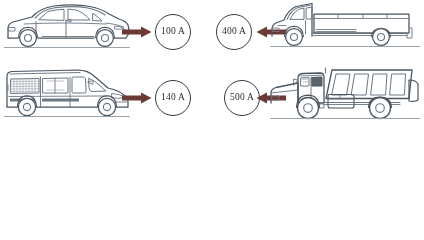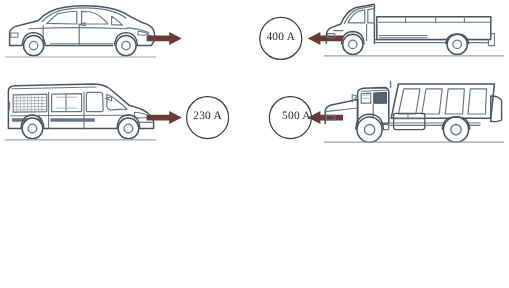--- a/index.html
+++ b/index.html
@@ -54,21 +54,21 @@
     font-family: "Liberation Serif", serif;
     font-size: 9.5px;
     color: #2b2b2b;
     letter-spacing: 0.2px;
     line-height: 1;
     white-space: nowrap;
   }
   .badge-tl { left: 155px; top: 14px; }
   .badge-tr { left: 4px;   top: 14px; }
   .badge-bl { left: 155px; top: 14px; }
-  .badge-br { left: 12px;   top: 14px; justify-content: flex-end; }
+  .badge-br { left: 12px;   top: 14px; }
 
   
   .arrow {
     position: absolute;
     width: 30px;
     height: 12px;
   }
   .arrow-tl { left: 122px; top: 26px; }
   .arrow-tr { left: 44px;  top: 26px; }
   .arrow-bl { left: 122px; top: 26px; }
@@ -126,20 +126,23 @@
         <path d="M93.5 38 Q94 27.5 103 27.2 Q112 27.5 112.5 38"></path>
       </g>
 
       <line x1="2" y1="47.5" x2="128" y2="47.5" stroke="#9aa4ad" stroke-width="1"></line>
     </svg>
 
     <svg class="arrow arrow-tl" viewBox="0 0 30 12">
       <path d="M0 3.6 L19 3.6 L19 0.6 L29.5 6 L19 11.4 L19 8.4 L0 8.4 Z" fill="#6b3a35"></path>
     </svg>
 
+    <div class="amp-badge badge-tl">
+      <span>100 A</span>
+    </div>
   </div>
 
   <div class="cell cell-tr">
 
     <div class="amp-badge badge-tr">
       <span>400 A</span>
     </div>
 
     <svg class="arrow arrow-tr" viewBox="0 0 30 12">
       <path d="M30 3.6 L11 3.6 L11 0.6 L0.5 6 L11 11.4 L11 8.4 L30 8.4 Z" fill="#6b3a35"></path>
@@ -259,21 +262,21 @@
         <path d="M95.5 41 Q96 30 105 29.8 Q114 30 114.5 41"></path>
       </g>
       <line x1="2" y1="50.5" x2="128" y2="50.5" stroke="#9aa4ad" stroke-width="1"></line>
     </svg>
 
     <svg class="arrow arrow-bl" viewBox="0 0 30 12">
       <path d="M0 3.6 L19 3.6 L19 0.6 L29.5 6 L19 11.4 L19 8.4 L0 8.4 Z" fill="#6b3a35"></path>
     </svg>
 
     <div class="amp-badge badge-bl">
-      <span>230 A</span>
+      <span>140 A</span>
     </div>
   </div>
 
   <div class="cell cell-br">
 
     <div class="amp-badge badge-br">
       <span>500 A</span>
     </div>
 
     <svg class="arrow arrow-br" viewBox="0 0 30 12">

